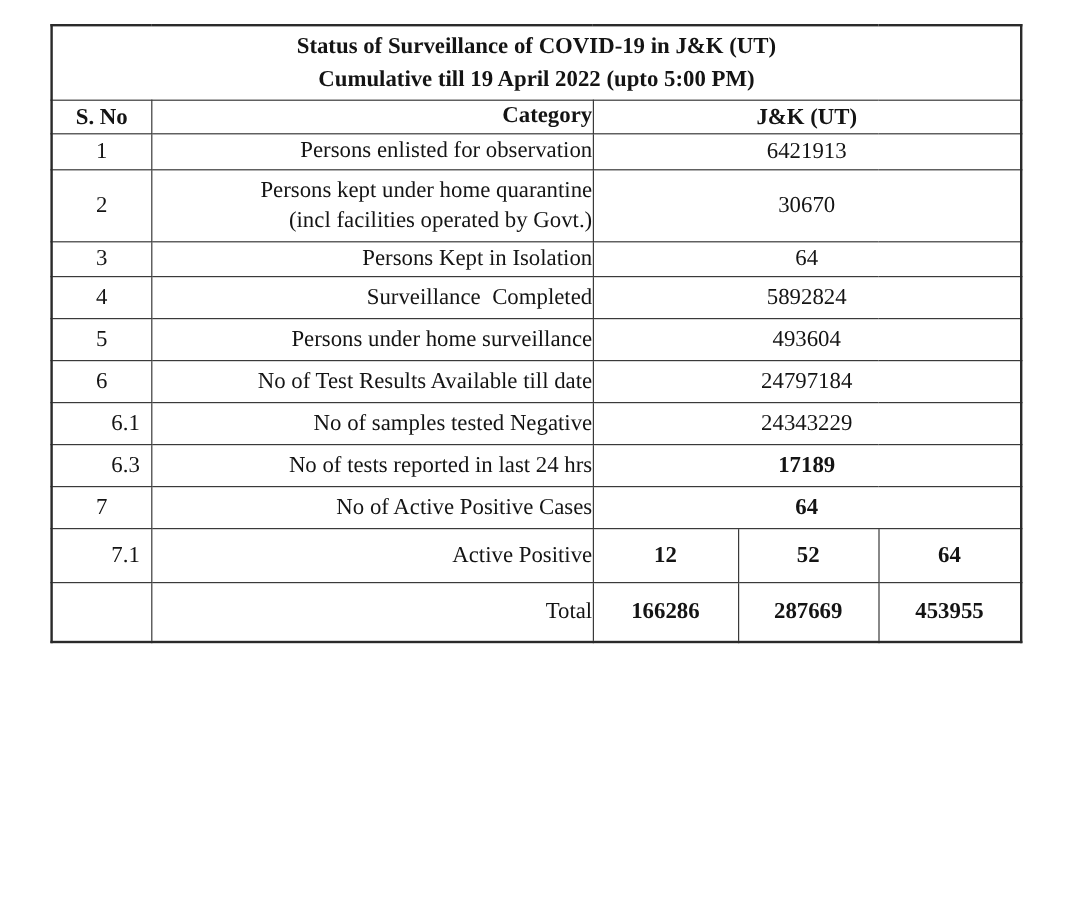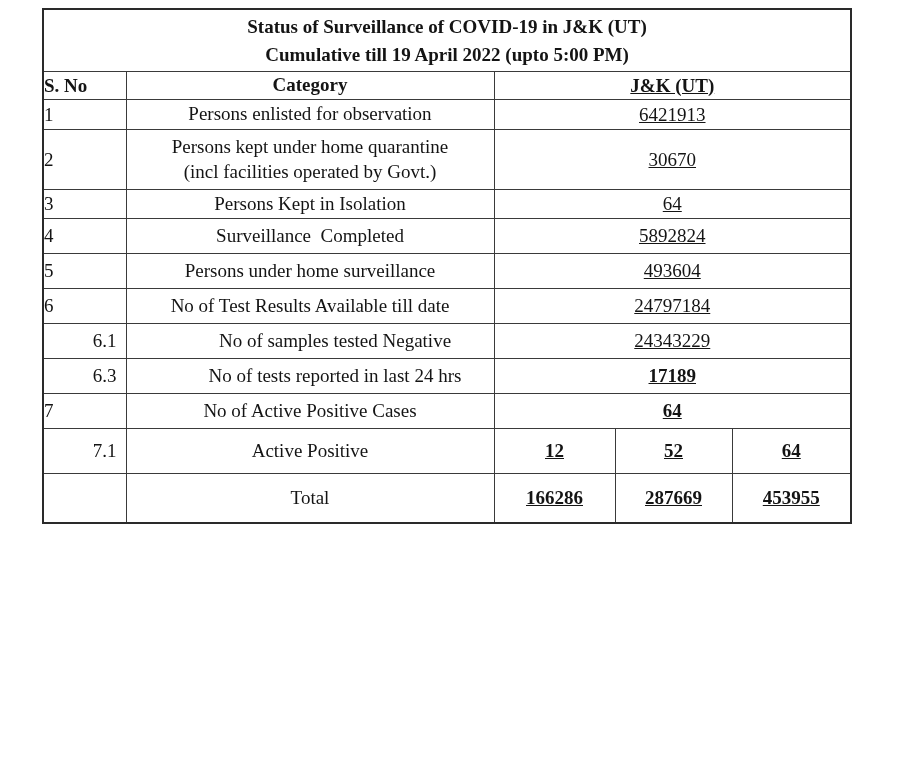--- a/index.html
+++ b/index.html
@@ -14,46 +14,46 @@
   .sheet {
     position: relative;
     width: 907px;
     height: 760px;
     background: #ffffff;
     overflow: hidden;
   }
   table.covid-table {
     position: absolute;
     left: 42px;
-    top: 8px;
+    top: 20px;
     width: 808px;
     border-collapse: collapse;
     table-layout: fixed;
     border: 2px solid #2a2a2a;
   }
   table.covid-table td {
     border: 1px solid #3a3a3a;
     vertical-align: middle;
     font-size: 19px;
     padding: 0;
     overflow: hidden;
   }
   td.title-cell {
     font-weight: bold;
     font-size: 21px;
     text-align: center;
     line-height: 1.45;
     height: 61px;
   }
   .hdr { font-weight: bold; }
-  td.sno { text-align: left; }
+  td.sno { text-align: center; }
   td.sno.sub { text-align: right; padding-right: 9px; }
-  td.cat { text-align: center; padding-left: 11px; white-space: pre-wrap; line-height: 1.3; }
+  td.cat { text-align: right; padding-left: 11px; white-space: pre-wrap; line-height: 1.3; }
   td.cat.indent { padding-left: 50px; }
-  td.val { text-align: center; text-decoration: underline; }
+  td.val { text-align: center; }
   .b { font-weight: bold; }
   
   tr.r-colhdr  td { height: 27px; }
   tr.r-1   td { height: 29px; }
   tr.r-2   td { height: 59px; }
   tr.r-3   td { height: 28px; }
   tr.r-std td { height: 34px; }
   tr.r-sub td { height: 33px; }
   tr.r-d1  td { height: 44px; }
   tr.r-d2  td { height: 46px; }

